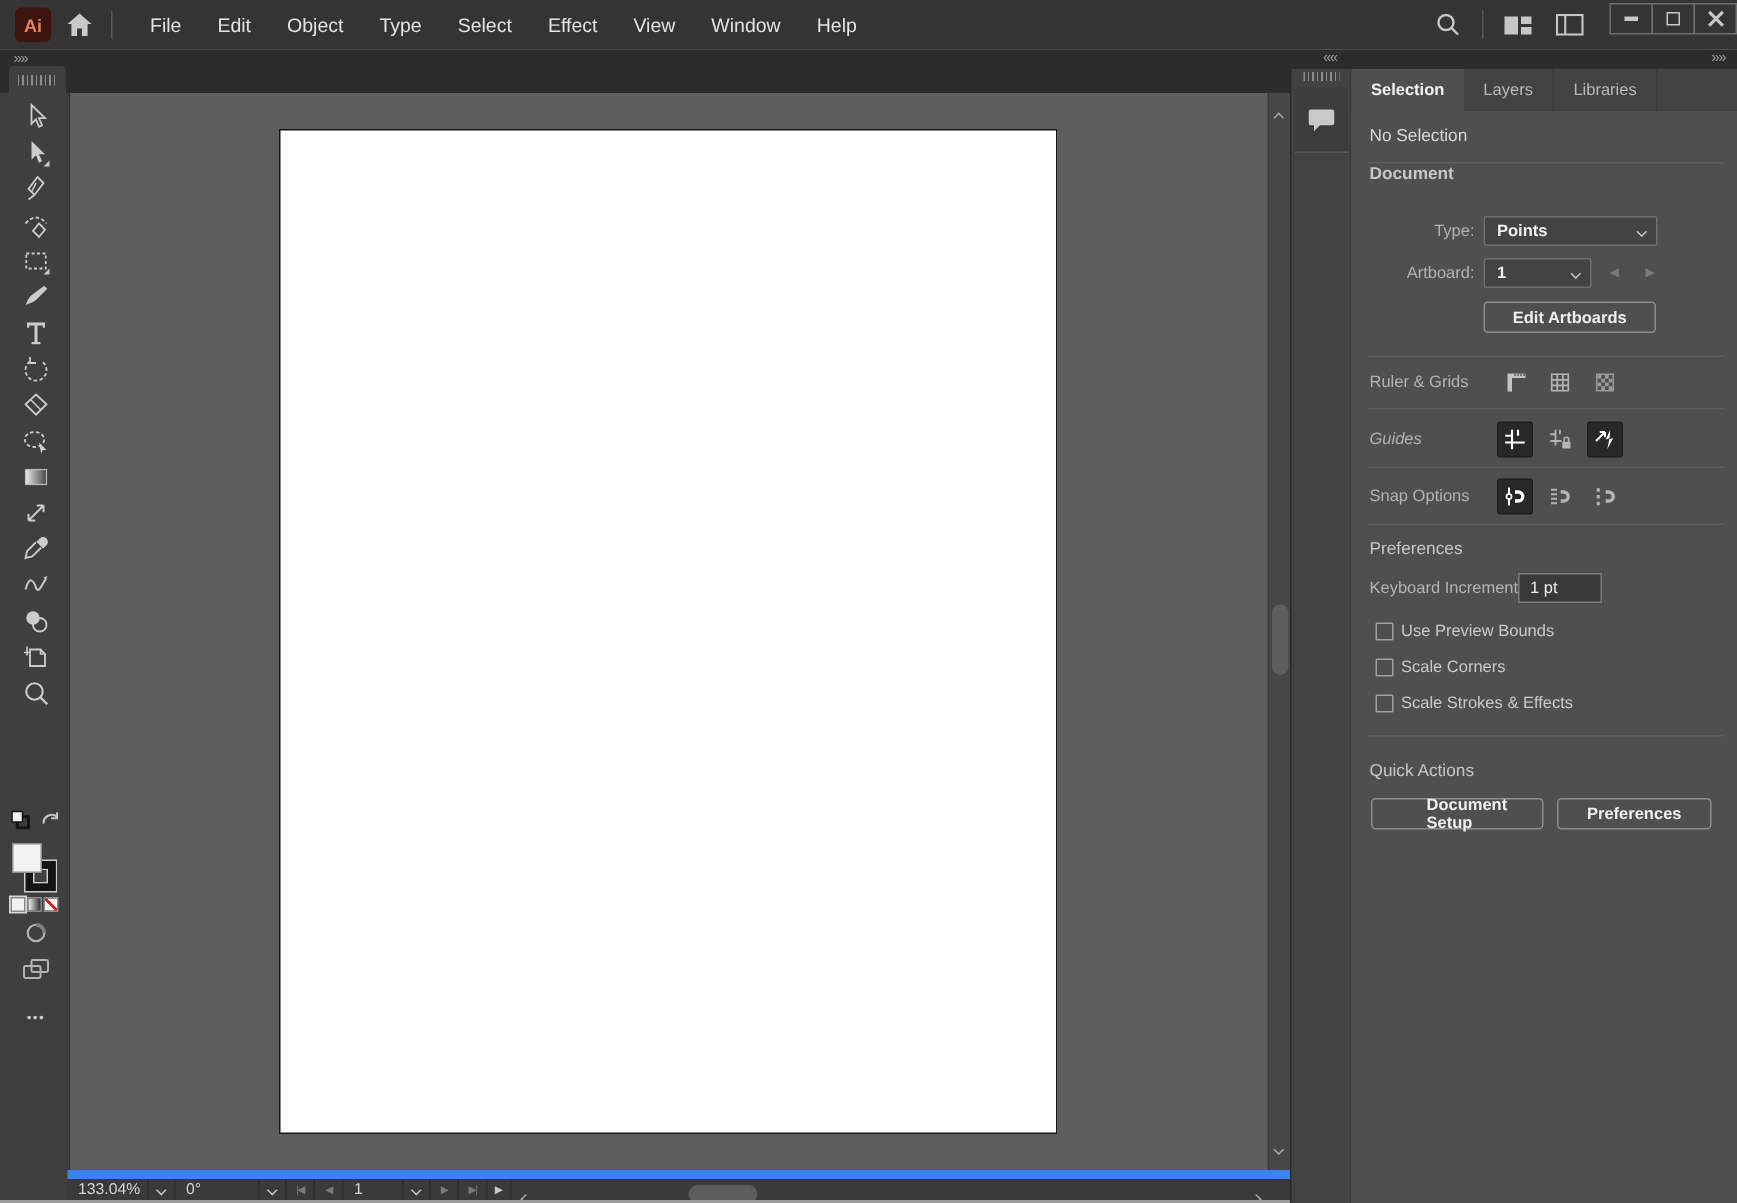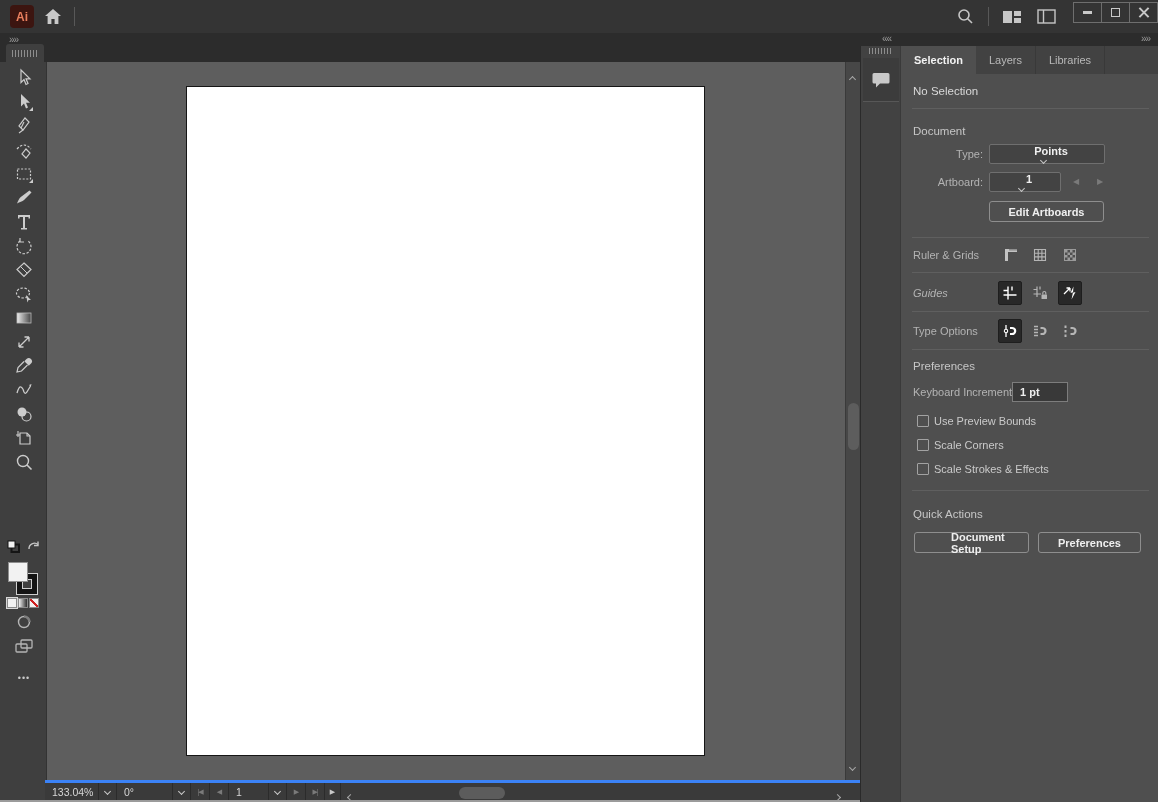--- a/index.html
+++ b/index.html
@@ -55,21 +55,21 @@
   
   .vscroll { position:absolute; left:845px; top:62px; width:15px; height:718px; background:#474747; border-left:1px solid #3a3a3a; }
   .vthumb { position:absolute; left:2px; top:341px; width:11px; height:47px; background:#5d5d5d; border-radius:6px; }
   .chev { display:inline-block; width:6px; height:6px; border-right:1.5px solid #a8a8a8; border-bottom:1.5px solid #a8a8a8; }
   .chev.up { transform:rotate(-135deg); } .chev.down { transform:rotate(45deg); }
   .chev.left { transform:rotate(135deg); } .chev.right { transform:rotate(-45deg); }
   .chev.small { width:5px; height:5px; }
   .vscroll .arrow { position:absolute; left:4px; }
 
   
-  .statusbar { position:absolute; left:45px; top:780px; width:815px; height:20px; background:#3a3a3a; border-top:3px solid #3b82f6; display:flex; align-items:stretch; font-size:10.5px; color:#d6d6d6; }
+  .statusbar { position:absolute; left:45px; top:780px; width:815px; height:20px; background:#3a3a3a; border-top:6px solid #3b82f6; display:flex; align-items:stretch; font-size:10.5px; color:#d6d6d6; }
   .sb-cell { display:flex; align-items:center; border-right:1px solid #2b2b2b; height:100%; }
   .sb-text { padding-left:7px; }
   .sb-chev { width:18px; justify-content:center; }
   .sb-nav { width:19px; justify-content:center; font-size:7px; color:#7a7a7a; letter-spacing:-1px; }
   .sb-field { width:40px; }
   .sb-status { width:206px; justify-content:center; }
   .sb-play { width:16px; justify-content:center; font-size:7px; color:#c9c9c9; }
   .hscroll { position:relative; flex:1; border-right:none; }
   .hthumb { position:absolute; left:118px; top:4px; width:46px; height:12px; background:#5c5c5c; border-radius:6px; }
   .hscroll .arrow { position:absolute; top:7px; }
@@ -83,47 +83,58 @@
 
   
   .props { position:absolute; left:900px; top:46px; width:258px; height:756px; background:#4f4f4f; border-left:1px solid #3a3a3a; }
   .ptabs { position:absolute; left:0; top:0; width:258px; height:28px; background:#424242; display:flex; }
   .ptab { padding:0 13px; font-size:11px; line-height:28px; color:#b9b9b9; border-right:1px solid #393939; }
   .ptab.active { background:#4f4f4f; color:#f2f2f2; font-weight:bold; border-right:none; }
   .pbody { position:absolute; left:0; top:28px; width:258px; height:728px; background:#4f4f4f; font-size:11px; }
   .plabel { color:#c6c6c6; font-size:11.5px; }
   .divider { position:absolute; left:11px; width:237px; height:1px; background:#5f5f5f; }
   .rowlabel { position:absolute; color:#b3b3b3; font-size:11px; }
-  .dropdown { position:absolute; height:20px; background:#434343; border:1px solid #6f6f6f; border-radius:2px; display:flex; align-items:center;flex-direction:column; }
+  .dropdown { position:absolute; height:20px; background:#434343; border:1px solid #6f6f6f; border-radius:2px; display:flex; align-items:center; }
   .dropdown .val { padding-left:8px; color:#f0f0f0; font-weight:bold; font-size:11px; flex:1; }
   .dropdown .chev { margin-right:7px; border-color:#c9c9c9; }
   .ghost-btn { position:absolute; height:21px; border:1px solid #8e8e8e; border-radius:3px; background:transparent; color:#efefef; font-weight:bold; font-size:11px; font-family:"Liberation Sans",sans-serif; display:flex; align-items:center; justify-content:center; }
   .icon-btn { position:absolute; width:24px; height:24px; display:flex; align-items:center; justify-content:center; border-radius:2px; }
   .icon-btn.pressed { background:#282828; border:1px solid #1e1e1e; }
   .arrow-sm { position:absolute; font-size:8px; color:#7a7a7a; }
-  .ki-input { position:absolute; width:56px; height:20px; background:#393939; border:1px solid #7d7d7d; display:flex; align-items:center;font-weight:bold; }
+  .ki-input { position:absolute; width:56px; height:20px; background:#393939; border:1px solid #7d7d7d; display:flex; align-items:center; }
   .ki-input span { padding-left:7px; color:#eeeeee; font-size:11px; }
   .checkbox { position:absolute; width:12px; height:12px; border:1px solid #a2a2a2; border-radius:1px; background:transparent; }
   .cb-label { position:absolute; color:#cacaca; font-size:11px; }
 </style>
 </head>
 <body>
 
 <div id="app">
 
   <div class="titlebar">
     <div class="ai-logo">
         <span>Ai</span>
       </div>
     <div class="home-btn">
       <svg width="20" height="19" viewBox="0 0 20 19">
           <path d="M10 2 L18 9 H15.4 V17 H11.6 V12 H8.4 V17 H4.6 V9 H2 Z" fill="#c9c9c9"></path>
         </svg>
     </div>
     <div class="tb-sep" style="left:74px;"></div>
+    <div class="menus">
+      <span class="menu-item">File</span>
+      <span class="menu-item">Edit</span>
+      <span class="menu-item">Object</span>
+      <span class="menu-item">Type</span>
+      <span class="menu-item">Select</span>
+      <span class="menu-item">Effect</span>
+      <span class="menu-item">View</span>
+      <span class="menu-item">Window</span>
+      <span class="menu-item">Help</span>
+    </div>
     <div class="tb-right">
       <div class="tb-icon">
         <svg width="17" height="17" viewBox="0 0 17 17">
             <circle cx="7" cy="7" r="5" fill="none" stroke="#c6c6c6" stroke-width="1.6"></circle>
             <path d="M10.7 10.7 L15 15" stroke="#c6c6c6" stroke-width="1.6"></path>
           </svg>
       </div>
       <div class="tb-sep" style="position:static; margin:0 6px;"></div>
       <div class="tb-icon">
         <svg width="20" height="16" viewBox="0 0 20 16">
@@ -369,21 +380,21 @@
     <div class="ptabs">
       <div class="ptab active">Selection</div>
       <div class="ptab">Layers</div>
       <div class="ptab">Libraries</div>
     </div>
     <div class="pbody">
 
       <div class="plabel" style="position:absolute; left:12px; top:11px; color:#d9d9d9;">No Selection</div>
       <div class="divider" style="top:34px;"></div>
 
-      <div class="plabel" style="position:absolute; left:12px; top:51px;">Document</div>
+      <div class="plabel" style="position:absolute; left:12px; top:36px;font-weight:bold;">Document</div>
 
       <div class="rowlabel" style="left:0; top:70px; width:82px; text-align:right; line-height:20px;">Type:</div>
       <div class="dropdown" style="left:88px; top:70px; width:116px;">
         <span class="val">Points</span>
         <span class="chev down small"></span>
       </div>
 
       <div class="rowlabel" style="left:0; top:98px; width:82px; text-align:right; line-height:20px;">Artboard:</div>
       <div class="dropdown" style="left:88px; top:98px; width:72px;">
         <span class="val">1</span>
@@ -443,21 +454,21 @@
       </div>
       <div class="icon-btn pressed" style="left:157px; top:207px;">
         <svg width="16" height="16" viewBox="0 0 16 16">
             <path d="M2 9 L8 3 M8 3 H4.5 M8 3 V6.5" fill="none" stroke="#ffffff" stroke-width="1.3"></path>
             <path d="M11.5 1.5 L8.5 8 L11 7.2 L9.5 14.5 L13.5 7 L11 7.8 Z" fill="#ffffff"></path>
           </svg>
       </div>
 
       <div class="divider" style="top:237px;"></div>
 
-      <div class="rowlabel" style="left:12px; top:245px; line-height:24px;">Type Options</div>
+      <div class="rowlabel" style="left:12px; top:245px; line-height:24px;">Snap Options</div>
       <div class="icon-btn pressed" style="left:97px; top:245px;">
         <svg width="16" height="16" viewBox="0 0 16 16">
             <path d="M4 2 V14" stroke="#ffffff" stroke-width="1.3"></path>
             <circle cx="4" cy="8" r="1.7" fill="#282828" stroke="#ffffff" stroke-width="1.1"></circle>
             <path d="M8 5 h2 a3.2 3 0 0 1 0 6 h-2" fill="none" stroke="#ffffff" stroke-width="2.2"></path>
           </svg>
       </div>
       <div class="icon-btn" style="left:127px; top:245px;">
         <svg width="16" height="16" viewBox="0 0 16 16">
             <path d="M2 3.5 h4 M2 6.5 h4 M2 9.5 h4 M2 12.5 h4" stroke="#b5b5b5" stroke-width="1.3"></path>

